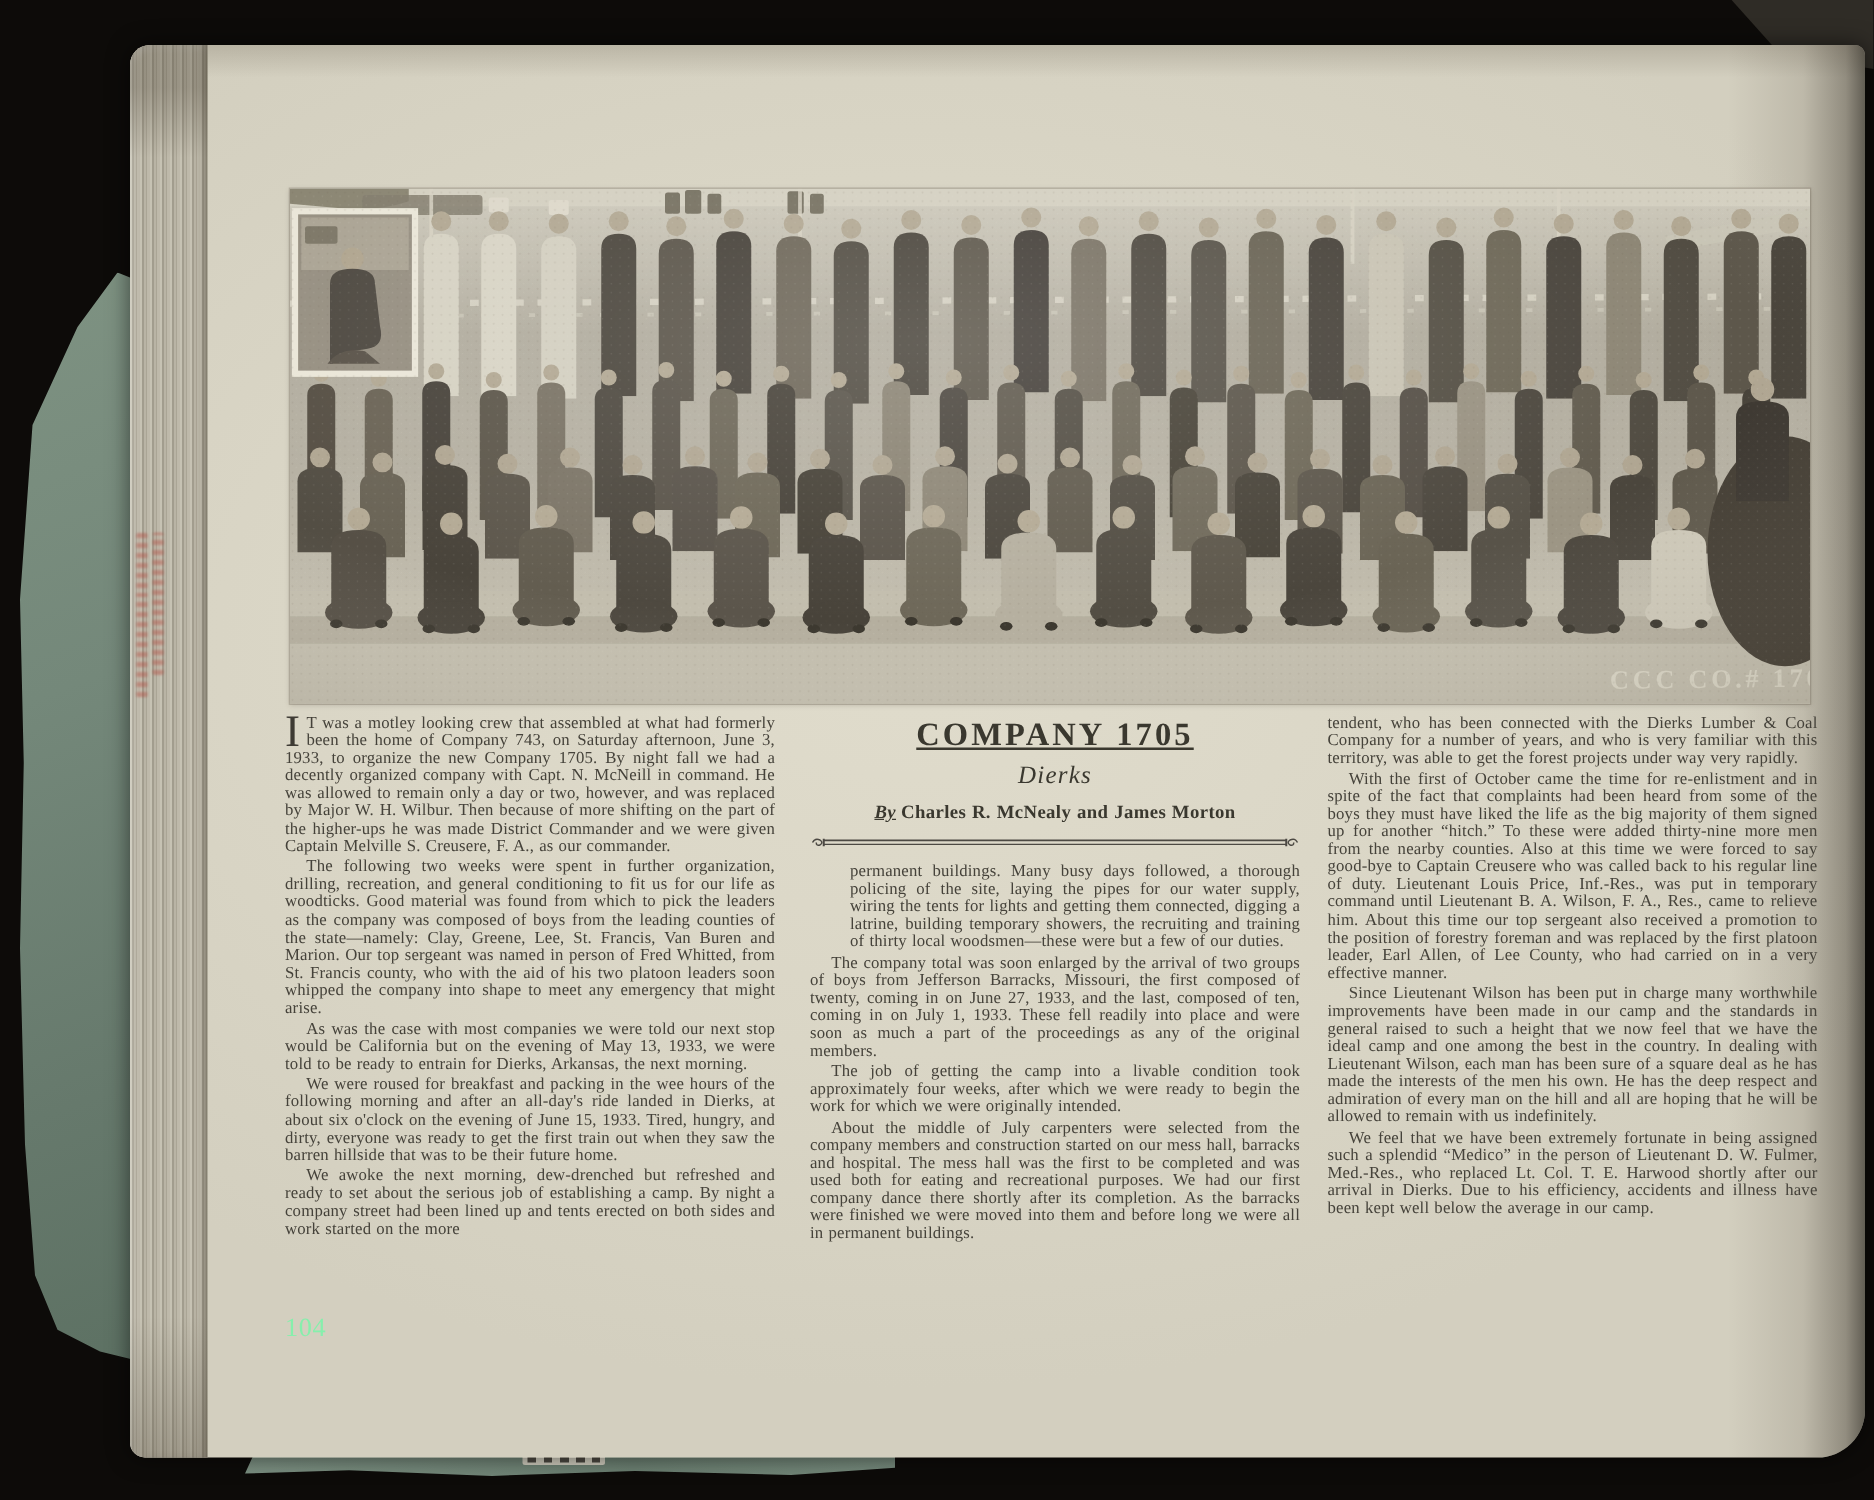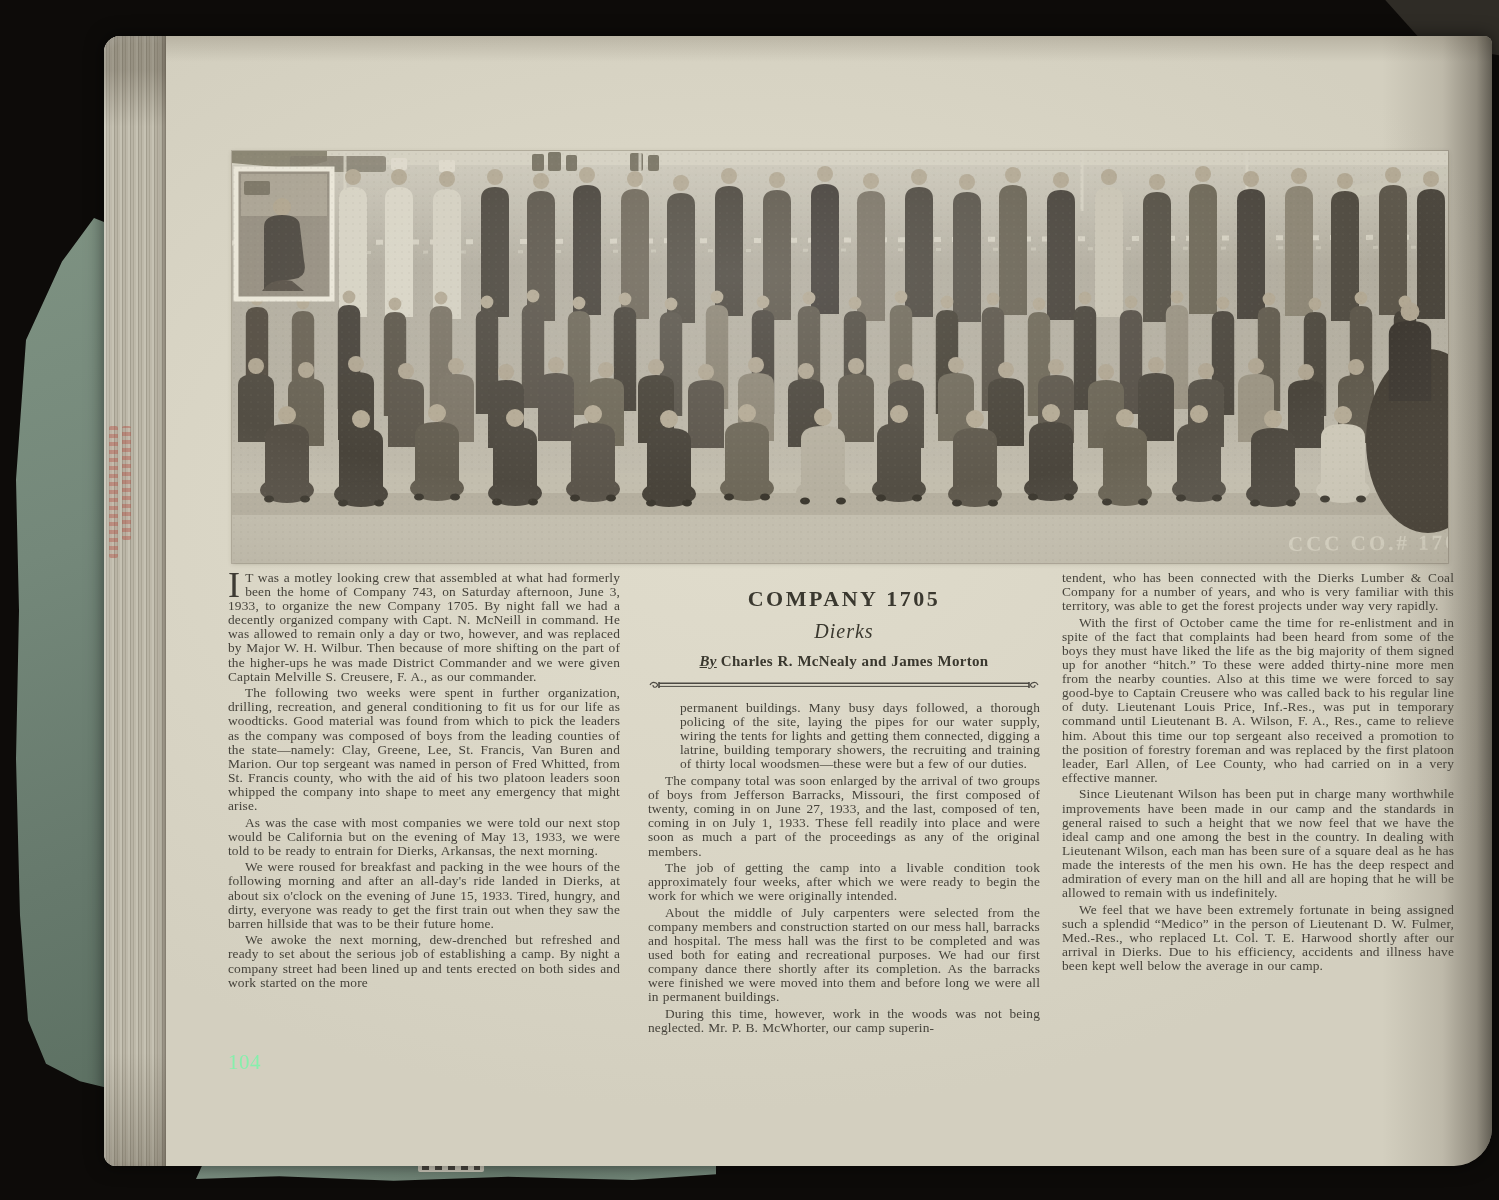--- a/index.html
+++ b/index.html
@@ -90,21 +90,21 @@
   }
   .col p{margin:0 0 2.5px;text-indent:17px;}
   .col p.cont{text-indent:0;}
   .col-left{left:228px;}
   .col-center{left:648px;}
   .col-right{left:1062px;}
   .dropcap{
     float:left;font-size:36px;line-height:27px;padding:1px 5px 0 0;color:#3e3b34;
   }
   .heading{text-align:center;color:#3a382f;}
-  .title{font-size:22px;font-weight:700;letter-spacing:2.5px;line-height:30px;margin-top:13px;}
+  .title{font-size:26px;font-weight:700;letter-spacing:2.5px;line-height:30px;margin-top:2px;text-decoration:underline;}
   .subtitle{font-size:20px;letter-spacing:1px;line-height:26px;margin-top:4px;font-style:italic;}
   .byline{font-size:15px;font-weight:700;line-height:18px;margin-top:8px;letter-spacing:.3px;}
   .byline .by{font-style:italic;padding-right:4px;text-decoration:underline;}
   .rule{margin:10px 0 8px;}
   .col-center .body-start{margin-top:0;margin-left:32px;}
   .page-number{
     position:absolute;left:228px;top:1050px;font-size:21px;color:#86efac;letter-spacing:.5px;
   }
 </style>
 </head>
@@ -332,21 +332,20 @@
         <line x1="11" y1="6.4" x2="381" y2="6.4" stroke-width="1"></line>
         <line x1="11" y1="2" x2="11" y2="8" stroke-width="1.6"></line>
         <line x1="381" y1="2" x2="381" y2="8" stroke-width="1.6"></line>
       </g>
     </svg>
   </div>
   <p class="cont body-start">permanent buildings.  Many busy days followed, a thorough policing of the site, laying the pipes for our water supply, wiring the tents for lights and getting them connected, digging a latrine, building temporary showers, the recruiting and training of thirty local woodsmen—these were but a few of our duties.</p>
   <p>The company total was soon enlarged by the arrival of two groups of boys from Jefferson Barracks, Missouri, the first composed of twenty, coming in on June 27, 1933, and the last, composed of ten, coming in on July 1, 1933.  These fell readily into place and were soon as much a part of the proceedings as any of the original members.</p>
   <p>The job of getting the camp into a livable condition took approximately four weeks, after which we were ready to begin the work for which we were originally intended.</p>
   <p>About the middle of July carpenters were selected from the company members and construction started on our mess hall, barracks and hospital.  The mess hall was the first to be completed and was used both for eating and recreational purposes.  We had our first company dance there shortly after its completion.  As the barracks were finished we were moved into them and before long we were all in permanent buildings.</p>
-  <p>During this time, however, work in the woods was not being neglected.  Mr. P. B. McWhorter, our camp superin-</p>
 </div>
 
 <div class="col col-right">
   <p class="cont">tendent, who has been connected with the Dierks Lumber &amp; Coal Company for a number of years, and who is very familiar with this territory, was able to get the forest projects under way very rapidly.</p>
   <p>With the first of October came the time for re-enlistment and in spite of the fact that complaints had been heard from some of the boys they must have liked the life as the big majority of them signed up for another “hitch.”  To these were added thirty-nine more men from the nearby counties. Also at this time we were forced to say good-bye to Captain Creusere who was called back to his regular line of duty. Lieutenant Louis Price, Inf.-Res., was put in temporary command until Lieutenant B. A. Wilson, F. A., Res., came to relieve him.  About this time our top sergeant also received a promotion to the position of forestry foreman and was replaced by the first platoon leader, Earl Allen, of Lee County, who had carried on in a very effective manner.</p>
   <p>Since Lieutenant Wilson has been put in charge many worthwhile improvements have been made in our camp and the standards in general raised to such a height that we now feel that we have the ideal camp and one among the best in the country.  In dealing with Lieutenant Wilson, each man has been sure of a square deal as he has made the interests of the men his own.  He has the deep respect and admiration of every man on the hill and all are hoping that he will be allowed to remain with us indefinitely.</p>
   <p>We feel that we have been extremely fortunate in being assigned such a splendid “Medico” in the person of Lieutenant D. W. Fulmer, Med.-Res., who replaced Lt. Col. T. E. Harwood shortly after our arrival in Dierks.  Due to his efficiency, accidents and illness have been kept well below the average in our camp.</p>
 </div>
 
 <div class="page-number">104</div>

